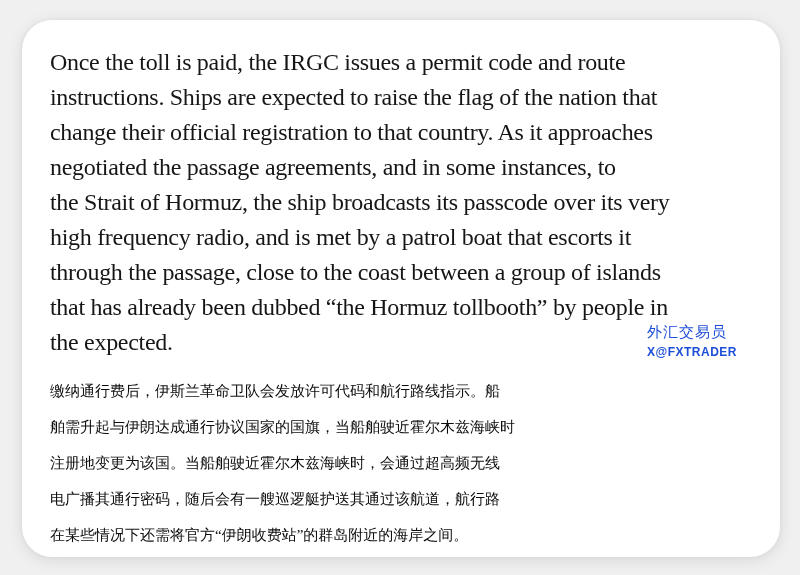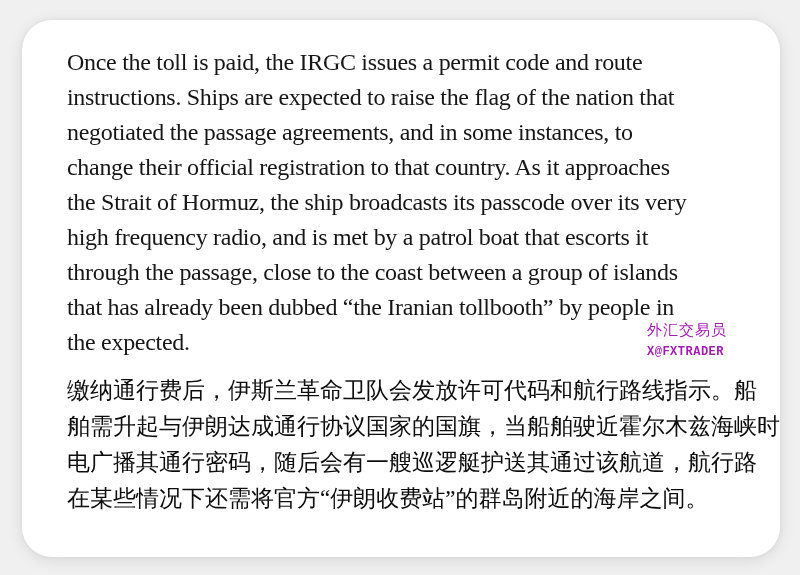--- a/index.html
+++ b/index.html
@@ -14,47 +14,47 @@
   .card {
     position: absolute;
     left: 22px;
     top: 20px;
     width: 758px;
     height: 537px;
     background: #ffffff;
     border-radius: 30px;
     box-shadow: 0 3px 16px rgba(0,0,0,0.10), 0 0 4px rgba(0,0,0,0.05);
     box-sizing: border-box;
-    padding: 25px 26px 0 45px;
+    padding: 25px 26px 0 28px;
   }
   .en-block {
     color: #161616;
   }
   .en-line {
     font-size: 24px;
     line-height: 35px;
     letter-spacing: -0.3px;
     white-space: nowrap;
   }
   .zh-block {
     margin-top: 13px;
     color: #0d0d0d;
   }
   .zh-line {
     font-family: "Liberation Serif", "DejaVu Serif", serif;
-    font-size: 23px;
+    font-size: 15px;
     line-height: 36px;
     white-space: nowrap;
   }
   .watermark {
     position: absolute;
     left: 625px;
     top: 301px;
-    color: #a21caf;
-    font-family: Liberation Mono, monospace;
+    color: #1d4ed8;
+    font-family: Liberation Sans, sans-serif;
     text-align: left;
     user-select: none;
   }
   .watermark .wm-name {
     font-size: 15px;
     line-height: 21px;
     letter-spacing: 1px;
   }
   .watermark .wm-handle {
     font-size: 12px;
@@ -64,32 +64,33 @@
   }
 </style>
 </head>
 <body>
 
 <div class="card">
 
   <div class="en-block">
     <div class="en-line">Once the toll is paid, the IRGC issues a permit code and route</div>
     <div class="en-line">instructions. Ships are expected to raise the flag of the nation that</div>
+    <div class="en-line">change their official registration to that country. As it approaches</div>
     <div class="en-line">negotiated the passage agreements, and in some instances, to</div>
-    <div class="en-line">change their official registration to that country. As it approaches</div>
     <div class="en-line">the Strait of Hormuz, the ship broadcasts its passcode over its very</div>
     <div class="en-line">high frequency radio, and is met by a patrol boat that escorts it</div>
     <div class="en-line">through the passage, close to the coast between a group of islands</div>
-    <div class="en-line">that has already been dubbed “the Iranian tollbooth” by people in</div>
+    <div class="en-line">that has already been dubbed “the Hormuz tollbooth” by people in</div>
     <div class="en-line">the expected.</div>
   </div>
 
   <div class="zh-block">
     <div class="zh-line">缴纳通行费后，伊斯兰革命卫队会发放许可代码和航行路线指示。船</div>
     <div class="zh-line">舶需升起与伊朗达成通行协议国家的国旗，当船舶驶近霍尔木兹海峡时</div>
+    <div class="zh-line">注册地变更为该国。当船舶驶近霍尔木兹海峡时，会通过超高频无线</div>
     <div class="zh-line">电广播其通行密码，随后会有一艘巡逻艇护送其通过该航道，航行路</div>
     <div class="zh-line">在某些情况下还需将官方“伊朗收费站”的群岛附近的海岸之间。</div>
   </div>
 
   <div class="watermark">
     <div class="wm-name">外汇交易员</div>
     <div class="wm-handle">X@FXTRADER</div>
   </div>
 
 </div>

